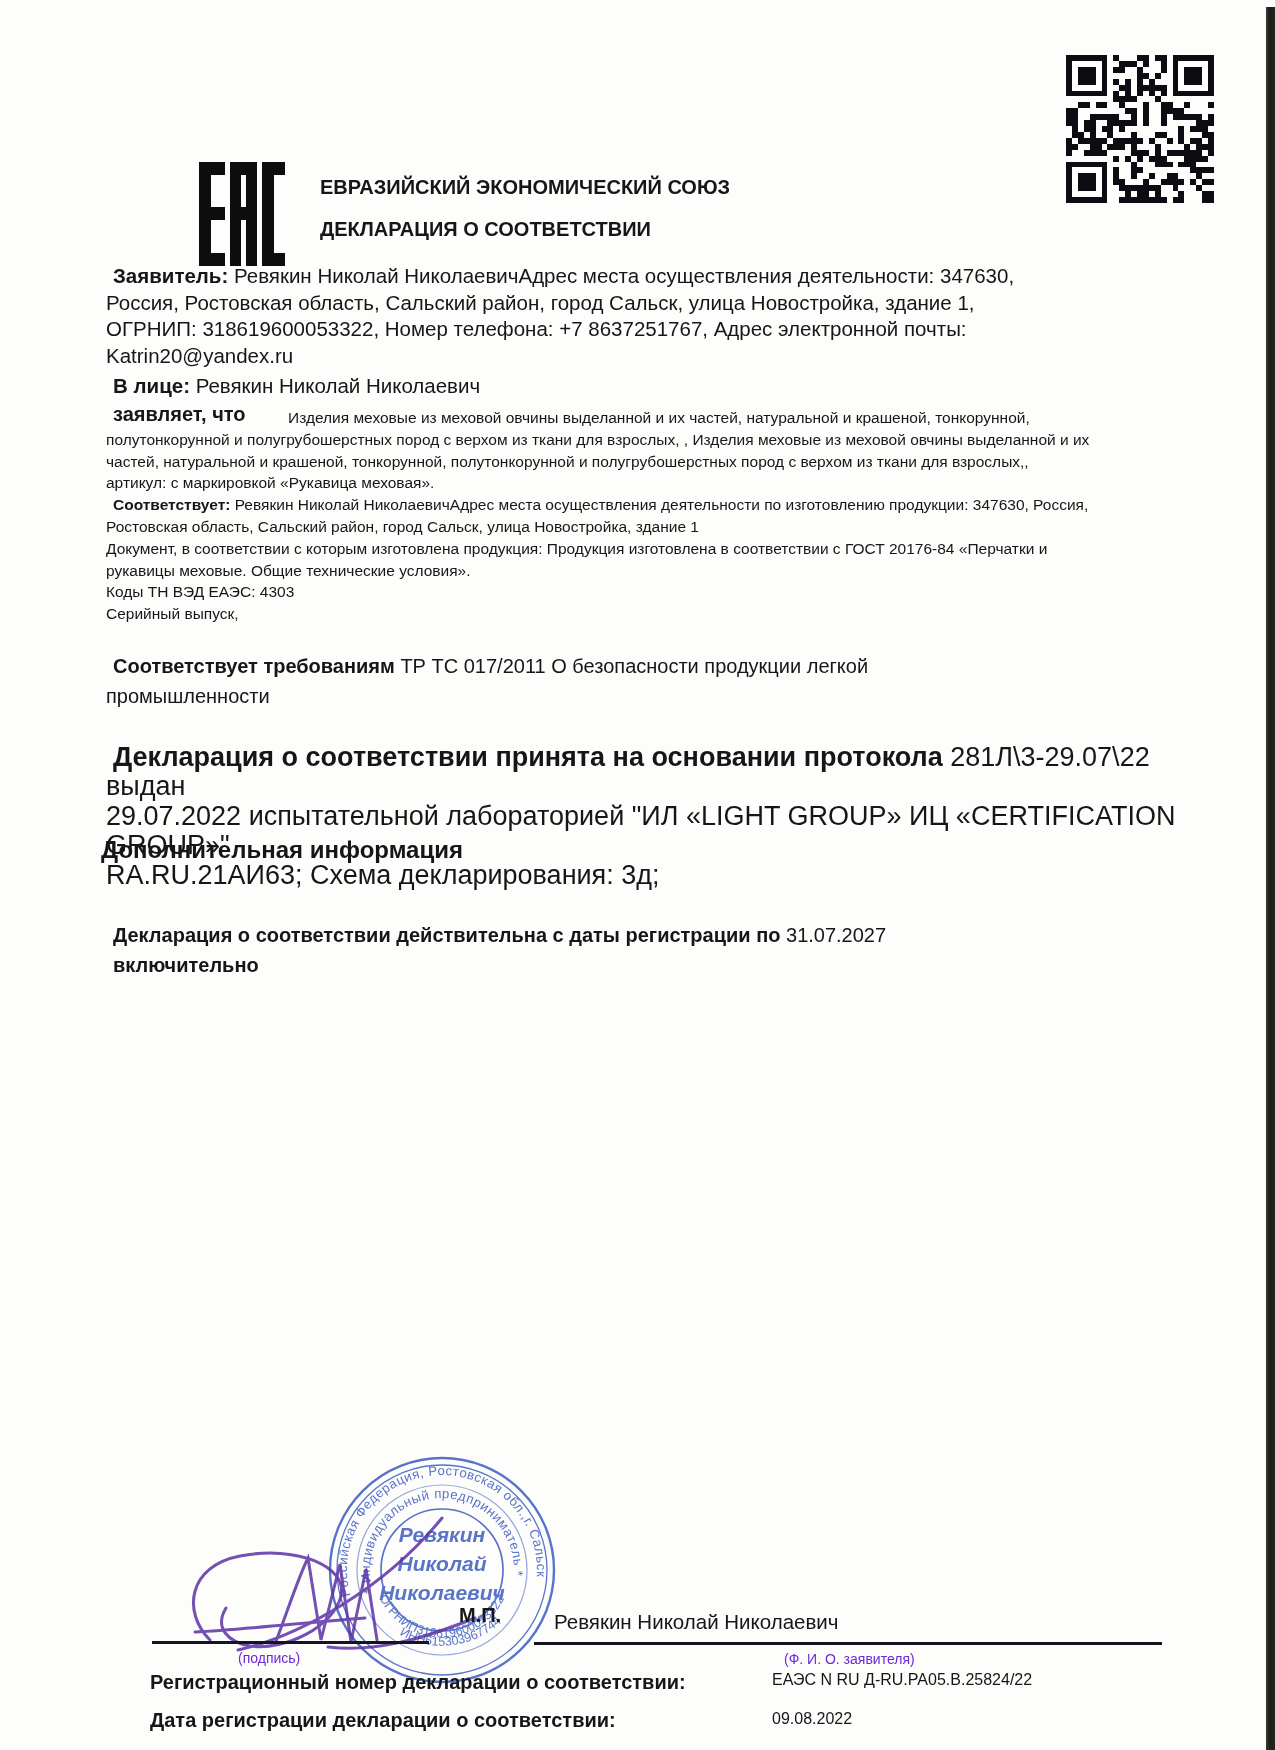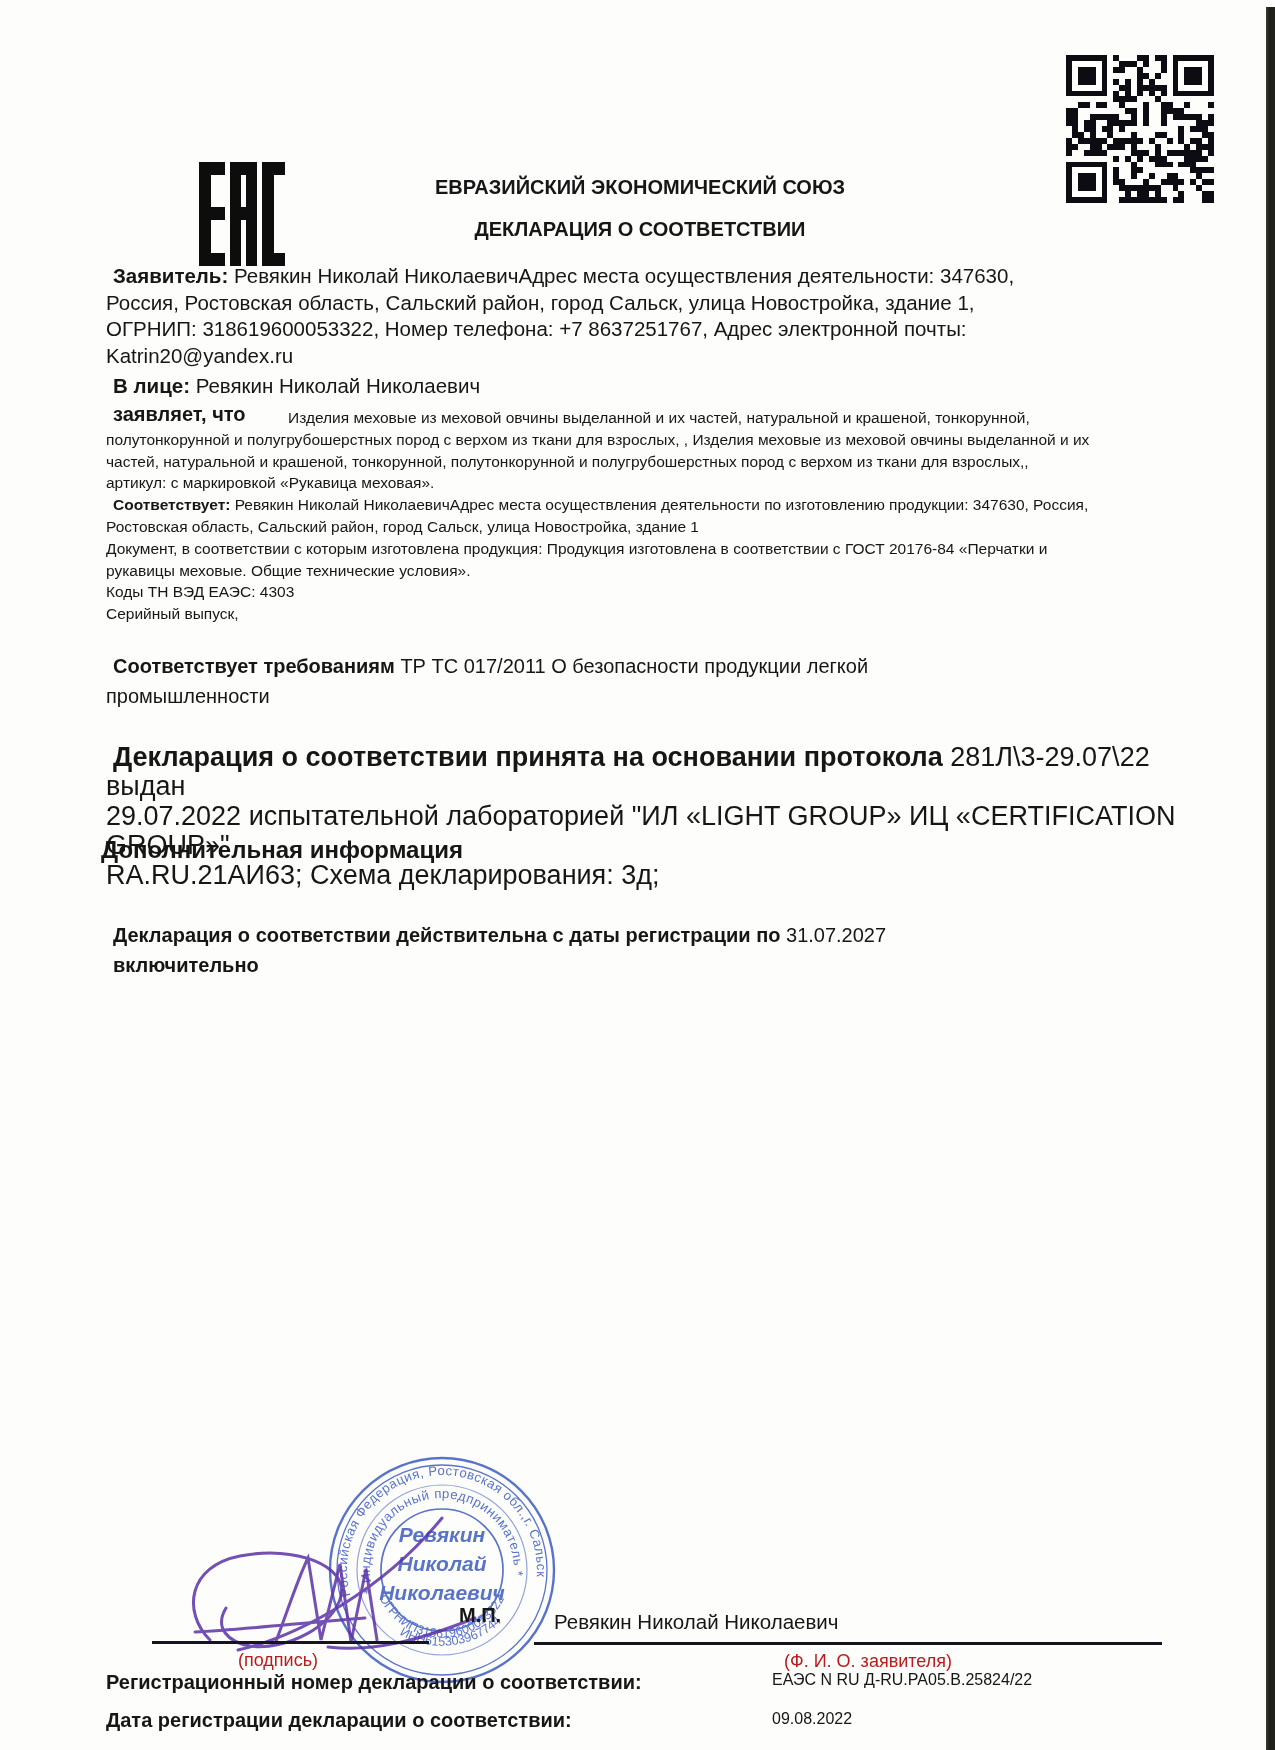--- a/index.html
+++ b/index.html
@@ -2,26 +2,26 @@
 <html><head>
 <meta charset="utf-8">
 <style>
   html,body{margin:0;padding:0;background:#e8e8e8;}
   #page{position:relative;width:1275px;height:1750px;background:#fdfdfb;overflow:hidden;
         font-family:"Liberation Sans",sans-serif;color:#161616;}
   .abs{position:absolute;}
   .b{font-weight:bold;margin-left:7px;}
   .t20{font-size:20.5px;line-height:26.6px;}
   .small{font-size:15.5px;line-height:21.8px;}
-  .title{font-weight:bold;font-size:20px;text-align:center;width:640px;left:320px;}
-  .cap{font-size:18px;color:#b91c1c;}
+  .title{font-weight:bold;font-size:20px;text-align:left;width:640px;left:320px;}
+  .cap{font-size:14px;color:#6d28d9;}
   .uline{background:#15151f;height:3px;}
   #edge-strip{position:absolute;right:0;top:7px;width:9px;height:1743px;
      background:linear-gradient(90deg,#3a3b33 0%,#1d1e18 40%,#23241d 100%);}
-  .regline .lbl{font-weight:bold;font-size:20px;}
+  .regline .lbl{font-weight:bold;font-size:20px;margin-left:44px;}
   .regline .val{font-size:16px;}
   svg text{font-family:"Liberation Sans",sans-serif;}
   .stamp-center{font-family:"Liberation Serif",serif;font-style:italic;font-weight:bold;}
 </style>
 </head>
 <body>
 
 <div id="page">
 
   <svg class="abs" style="left:199px;top:162px" width="86" height="104" viewBox="0 0 86 104">

